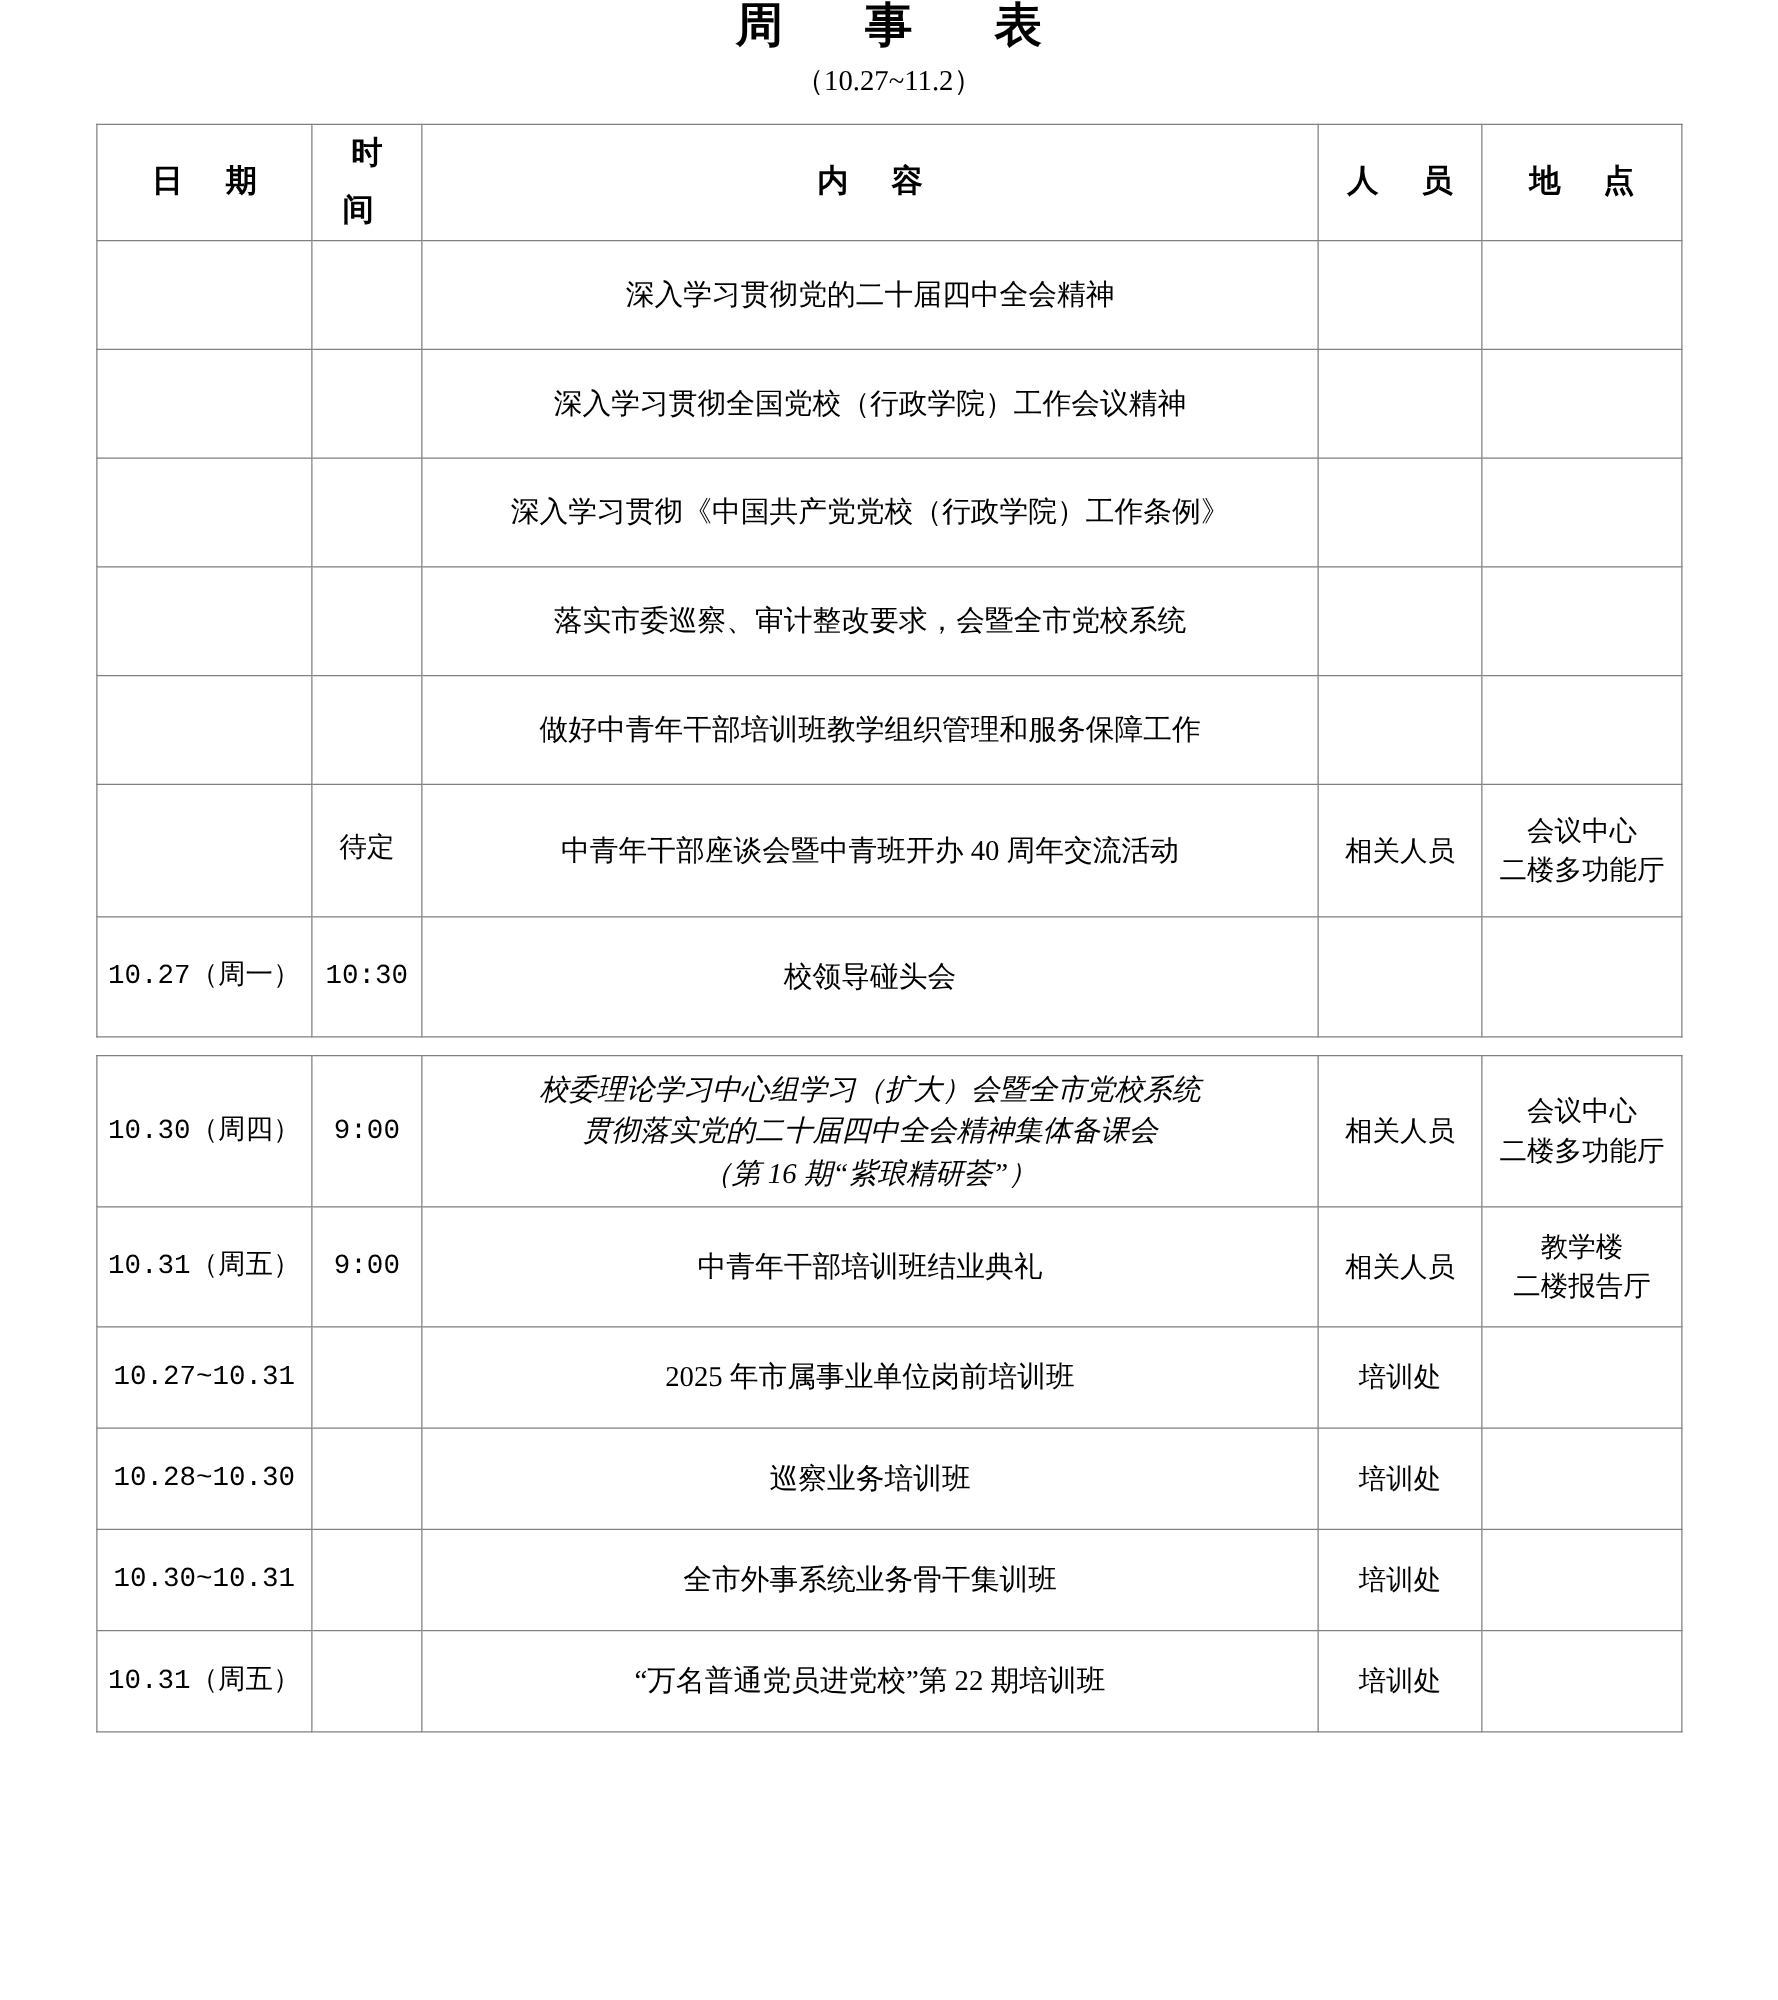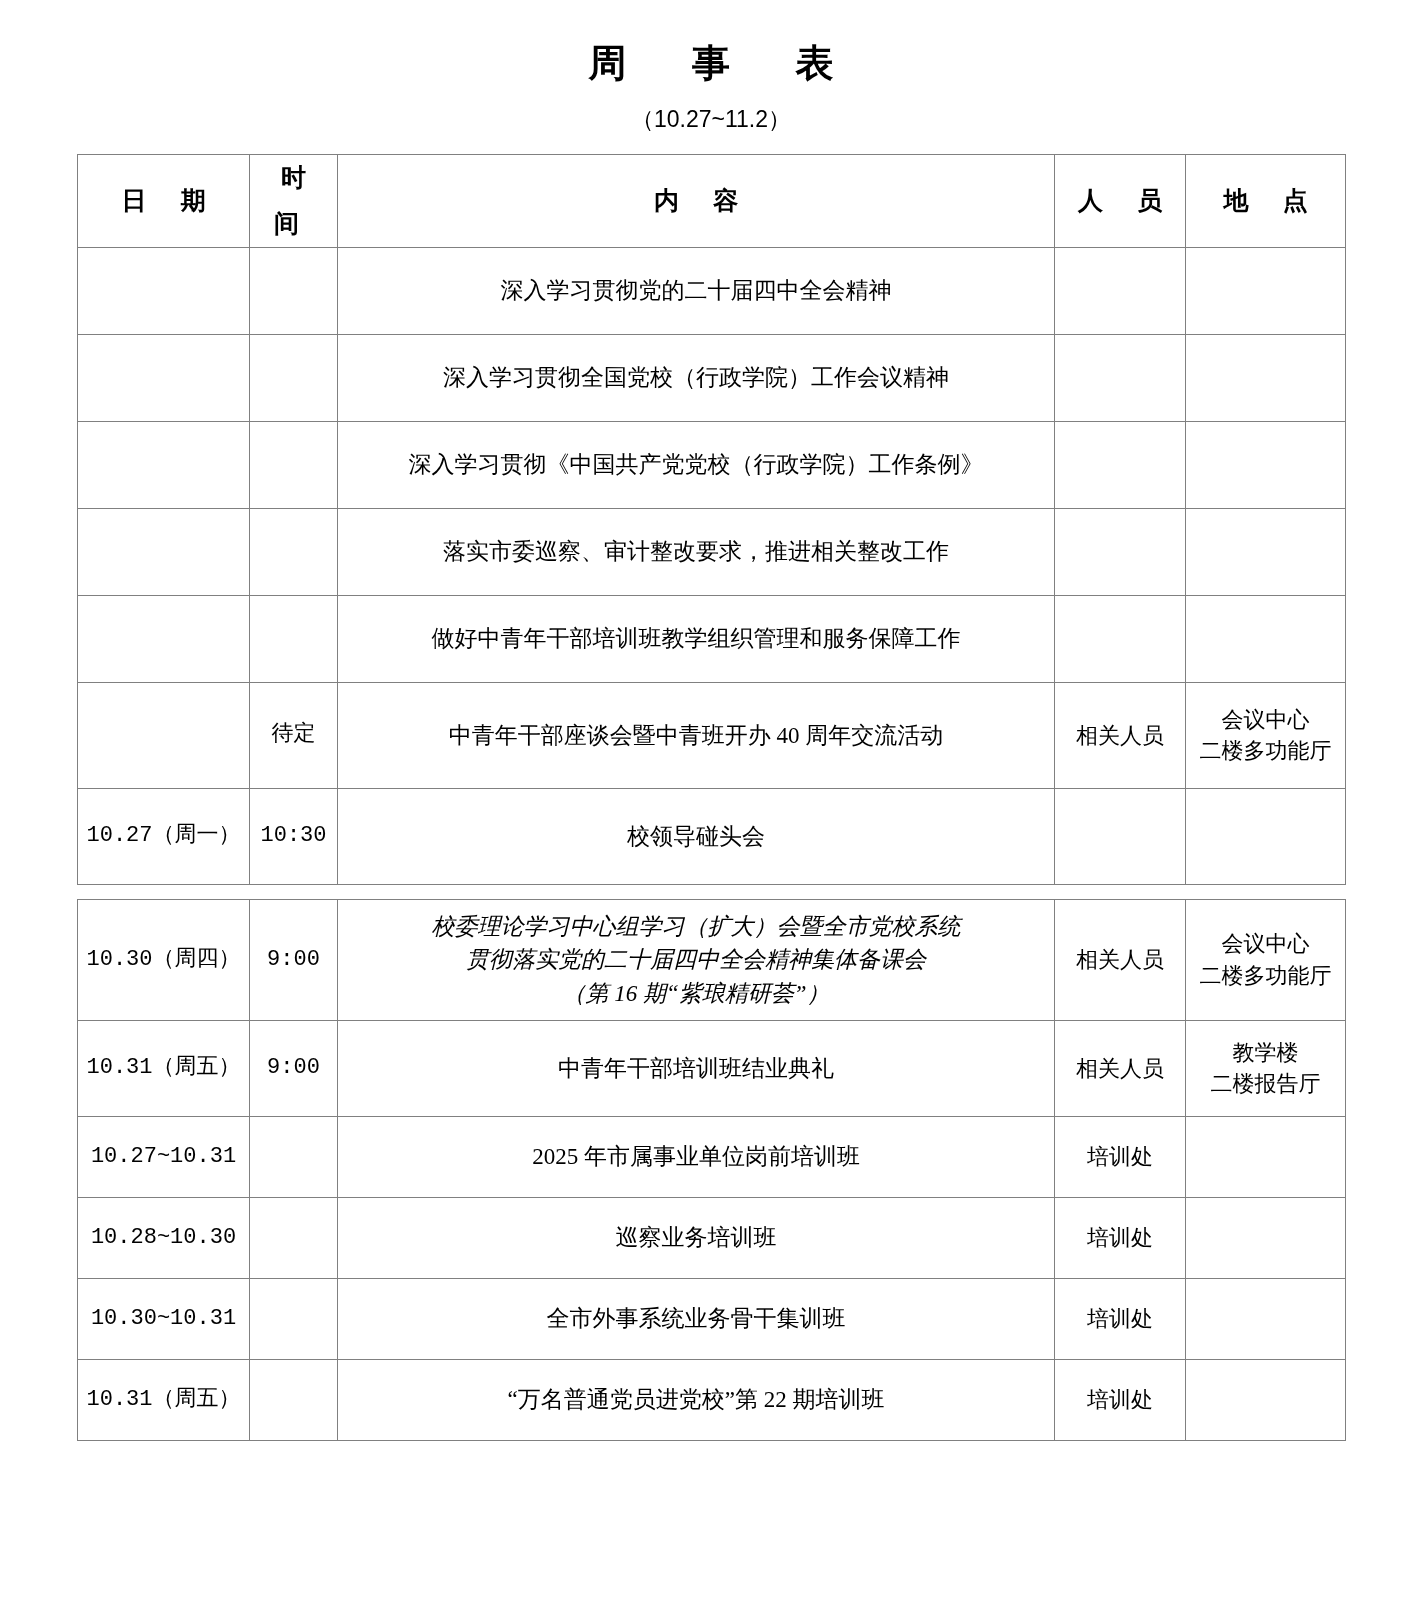--- a/index.html
+++ b/index.html
@@ -20,37 +20,36 @@
     width: 1422px;
     height: 1600px;
     box-sizing: border-box;
     padding: 0;
     background: #fff;
   }
 
   
   .title-block {
     text-align: center;
-    padding-top: 42px;
   }
   .doc-title {
     font-family: "Liberation Serif", "DejaVu Serif", serif;
     font-size: 38px;
     font-weight: bold;
     letter-spacing: 28px;
     text-indent: 28px;
     line-height: 1.15;
     margin: 0;
   }
   .doc-subtitle {
-    font-family: Liberation Sans, sans-serif;
+    font-family: Liberation Serif, serif;
     font-size: 23px;
     font-weight: normal;
     letter-spacing: 0px;
-    margin: 21px 0 0 0;
+    margin: 8px 0 0 0;
     line-height: 1.1;
   }
 
   
   .table-wrap {
     margin: 0 auto;
     width: 1268px;
     padding-top: 22px;
   }
   table.sched {
@@ -164,21 +163,21 @@
         <tr class="r-h86">
           <td class="cell-date"></td>
           <td class="cell-time"></td>
           <td class="cell-content">深入学习贯彻《中国共产党党校（行政学院）工作条例》</td>
           <td class="cell-person"></td>
           <td class="cell-place"></td>
         </tr>
         <tr class="r-h86">
           <td class="cell-date"></td>
           <td class="cell-time"></td>
-          <td class="cell-content">落实市委巡察、审计整改要求，推进相关整改工作</td>
+          <td class="cell-content">落实市委巡察、审计整改要求，会暨全市党校系统</td>
           <td class="cell-person"></td>
           <td class="cell-place"></td>
         </tr>
         <tr class="r-h86">
           <td class="cell-date"></td>
           <td class="cell-time"></td>
           <td class="cell-content">做好中青年干部培训班教学组织管理和服务保障工作</td>
           <td class="cell-person"></td>
           <td class="cell-place"></td>
         </tr>

